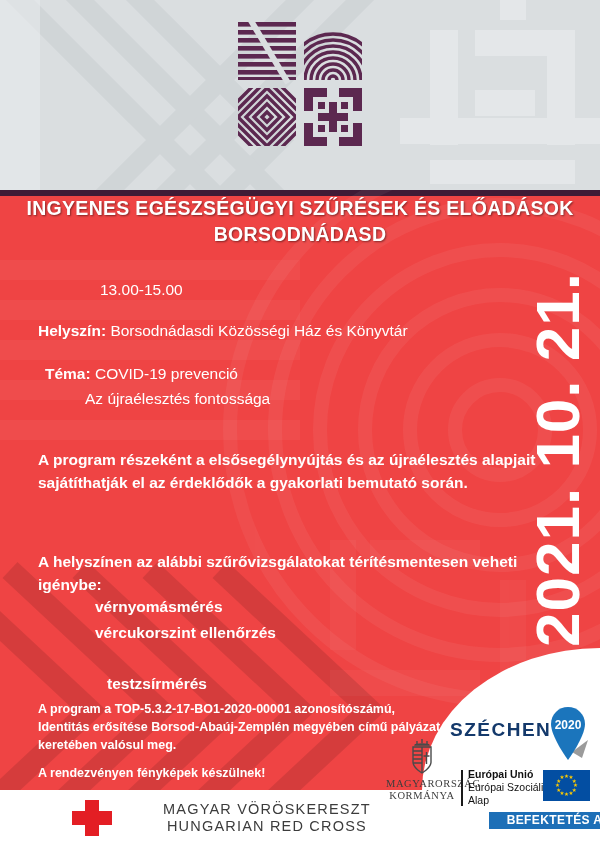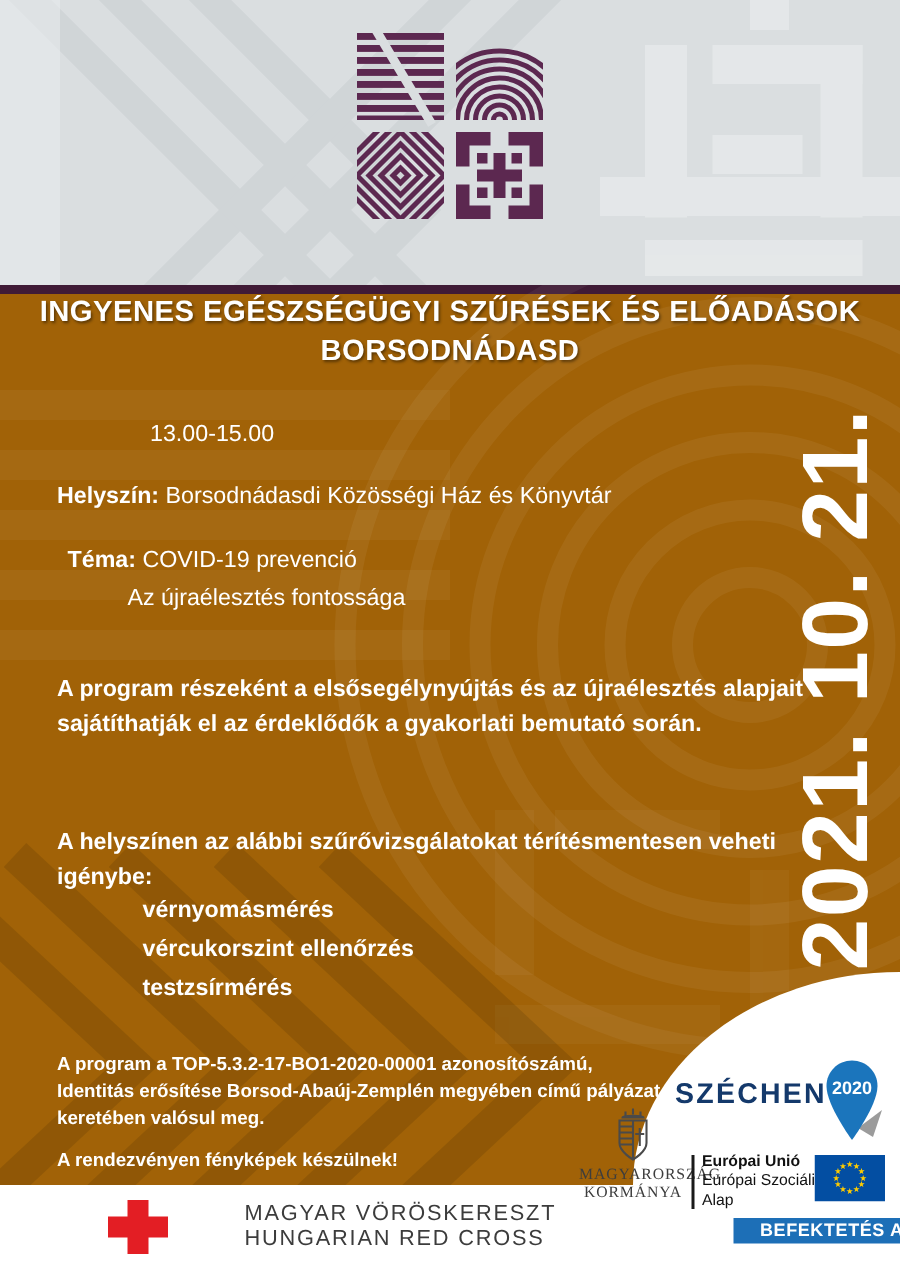--- a/index.html
+++ b/index.html
@@ -16,21 +16,21 @@
   }
   .header svg.bgpat { position:absolute; top:0; left:0; }
   .county-logo { position:absolute; left:238px; top:22px; }
   .county-name {
     position:absolute; top:140px; left:0; width:600px; text-align:center;
     font-size:21px; color:#5c2850; letter-spacing:0.3px;
   }
   
   .main {
     position:absolute; top:190px; left:0; width:600px; height:600px;
-    background:#a16207; overflow:hidden; color:#fff;
+    background:#ef4444; overflow:hidden; color:#fff;
   }
   .main svg.bgpat { position:absolute; top:0; left:0; }
   .title-l1, .title-l2 {
     position:absolute; left:0; width:600px; text-align:center;
     font-weight:bold; font-size:19.5px; color:#fff;
     text-shadow:1px 1px 2px rgba(0,0,0,0.45); letter-spacing:0.3px;
   }
   .title-l1 { top:7px; }
   .title-l2 { top:33px; }
   .row { position:absolute; font-size:15.5px; white-space:nowrap; }
@@ -51,20 +51,21 @@
   }
   .footerband {
     position:absolute; top:790px; left:0; width:600px; height:58px;
     background:#fff; z-index:3;
   }
   .redcross-icon { position:absolute; left:72px; top:800px; z-index:4; }
   .redcross-text {
     position:absolute; left:163px; top:801px; z-index:4;
     font-size:14.5px; color:#3c3c3c; letter-spacing:1.2px; line-height:17px;
     font-weight:500;
+    text-align:center;
   }
   .szechenyi { position:absolute; left:450px; top:706px; z-index:4; width:145px; height:58px; }
   .szechenyi-word {
     position:absolute; left:0; top:13px; font-size:19px; font-weight:bold;
     color:#14396b; letter-spacing:1.5px;
   }
   .szechenyi-pin { position:absolute; left:96px; top:0; }
   .govt { position:absolute; left:386px; top:738px; z-index:4; width:72px; text-align:center; }
   .govt-arms { display:block; margin:0 auto; }
   .govt-name {
@@ -227,21 +228,21 @@
     </div>
     <div class="row" style="top:200px; left:85px;">
       <span>Az újraélesztés fontossága</span>
     </div>
 
     <div class="blocktext" style="top:258px; left:38px; width:505px; font-weight:600;">A program részeként a elsősegélynyújtás és az újraélesztés alapjait sajátíthatják el az érdeklődők a gyakorlati bemutató során.</div>
 
     <div class="blocktext" style="top:360px; left:38px; width:490px; font-weight:600;">A helyszínen az alábbi szűrővizsgálatokat térítésmentesen veheti igénybe:</div>
     <div class="list-item" style="top:408px;">vérnyomásmérés</div>
     <div class="list-item" style="top:434px;">vércukorszint ellenőrzés</div>
-    <div class="list-item" style="top:460px;">testzsírmérés</div>
+    <div class="list-item" style="top:485px;margin-left:12px;">testzsírmérés</div>
 
     <div class="smalltext" style="top:510px; left:38px; width:408px;">A program a TOP-5.3.2-17-BO1-2020-00001 azonosítószámú, Identitás erősítése Borsod-Abaúj-Zemplén megyében című pályázat keretében valósul meg.</div>
     <div class="smalltext" style="top:574px; left:38px; width:408px;">A rendezvényen fényképek készülnek!</div>
 
     <div class="vertical-date">2021. 10. 21.</div>
   </div>
 
   <div class="white-corner"></div>
 
   <div class="footerband"></div>

